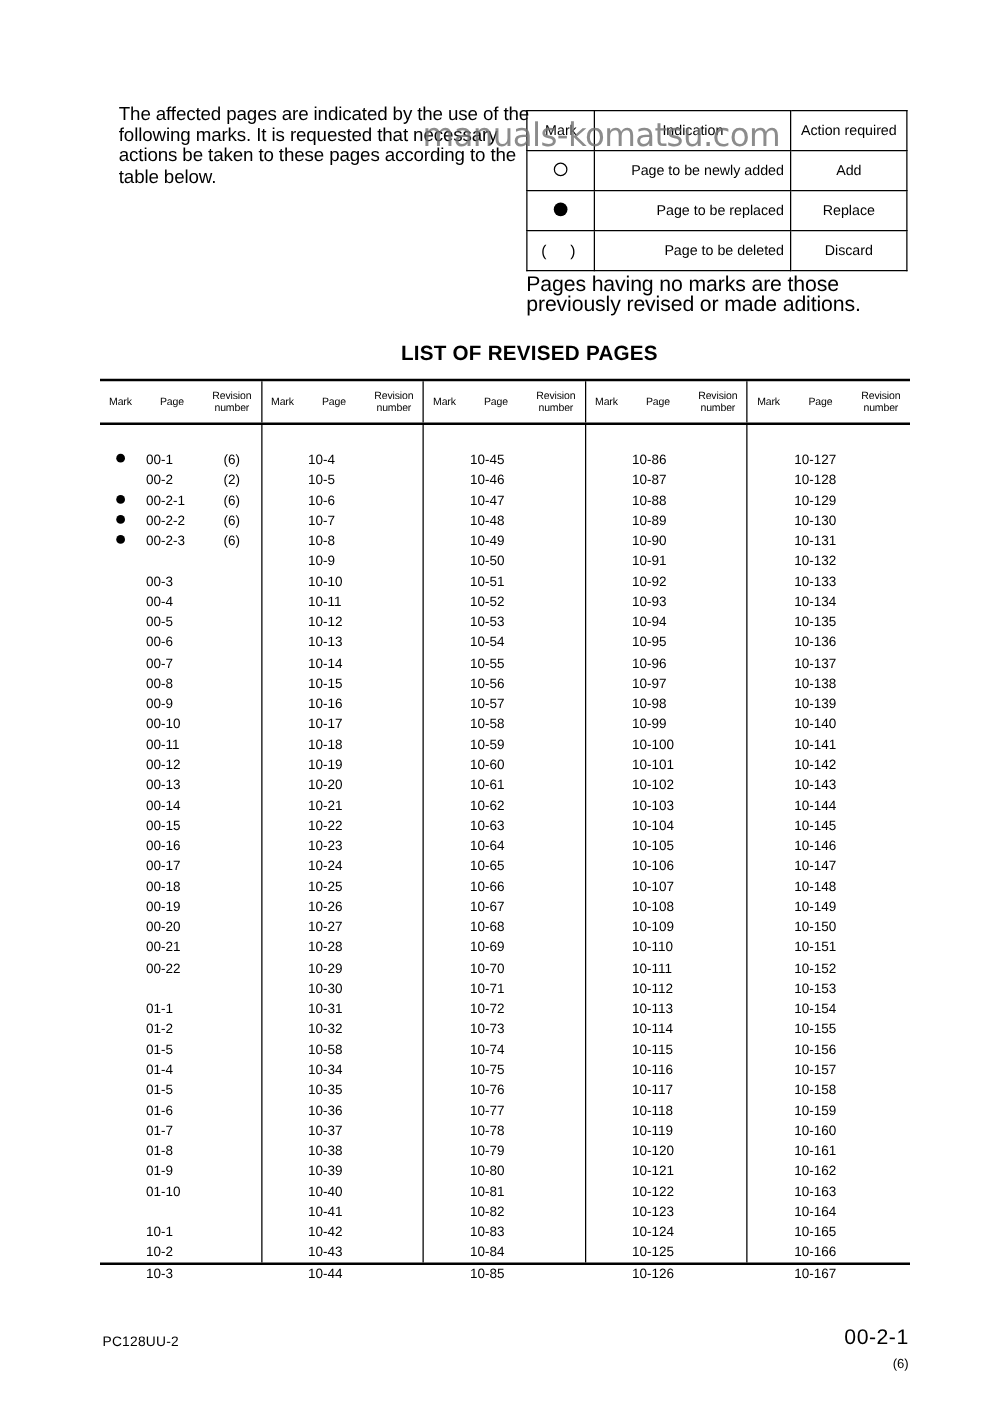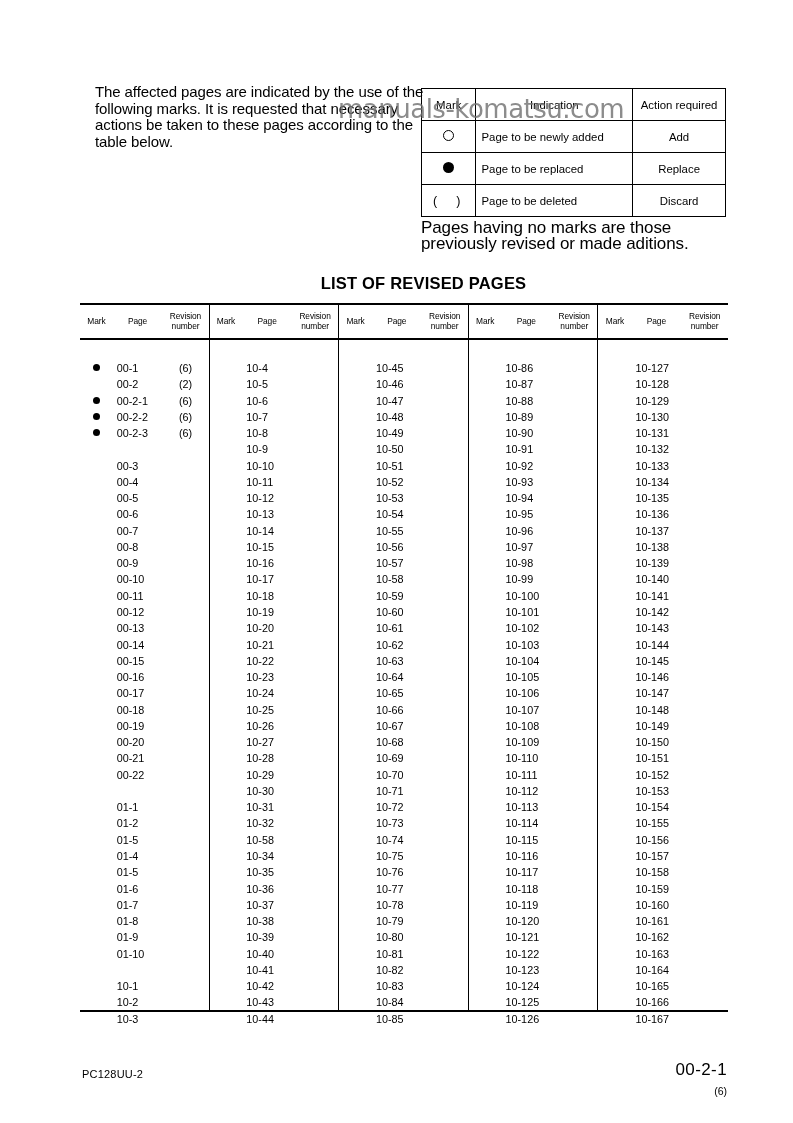--- a/index.html
+++ b/index.html
@@ -56,21 +56,21 @@
     padding: 0;
     height: 31px;
     font-weight: normal;
     text-align: center;
     vertical-align: middle;
   }
   #marks-table .c-mark   { width: 54px; }
   #marks-table .c-ind    { width: 158px; }
   #marks-table .c-act    { width: 93px; }
   #marks-table td.ind-cell {
-    text-align: left;
+    text-align: right;
     padding: 0 5px;
   }
   .sym-open {
     display: inline-block;
     width: 11px; height: 11px;
     border: 1.6px solid #000;
     border-radius: 50%;
     box-sizing: border-box;
   }
   .sym-filled {

